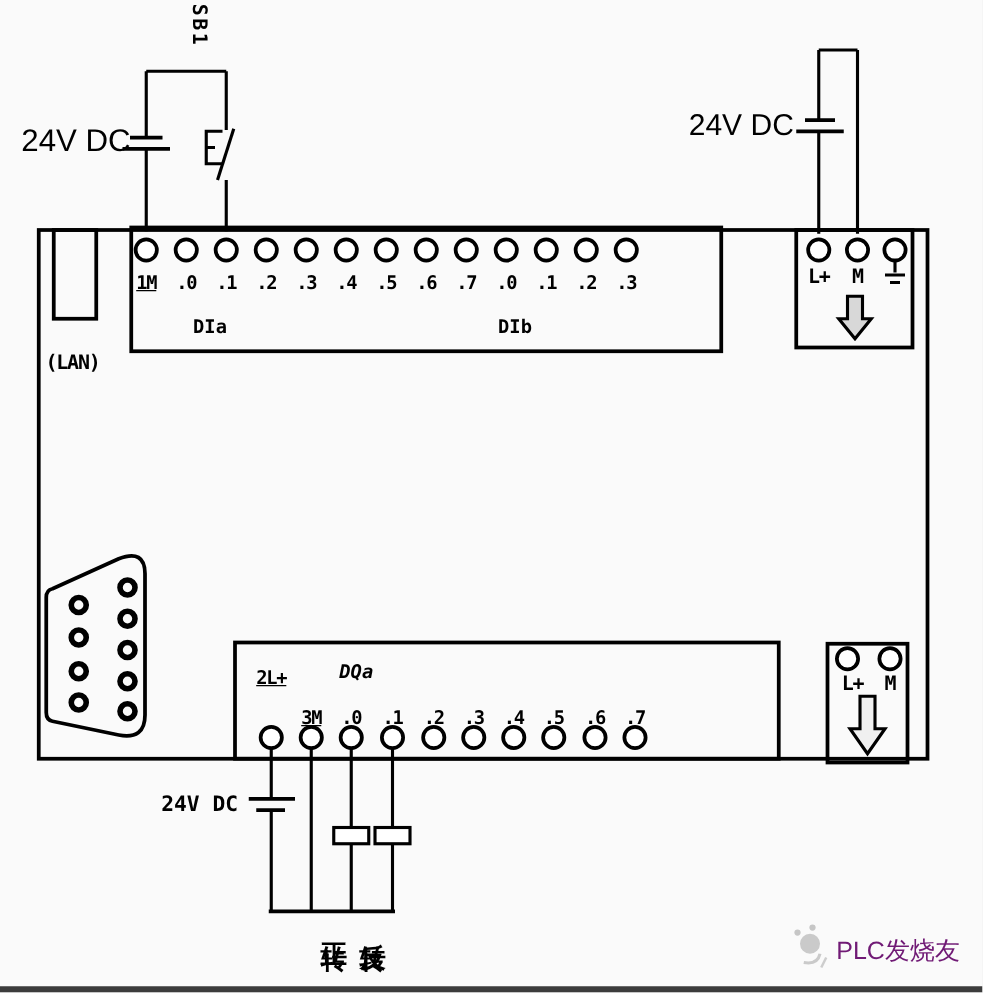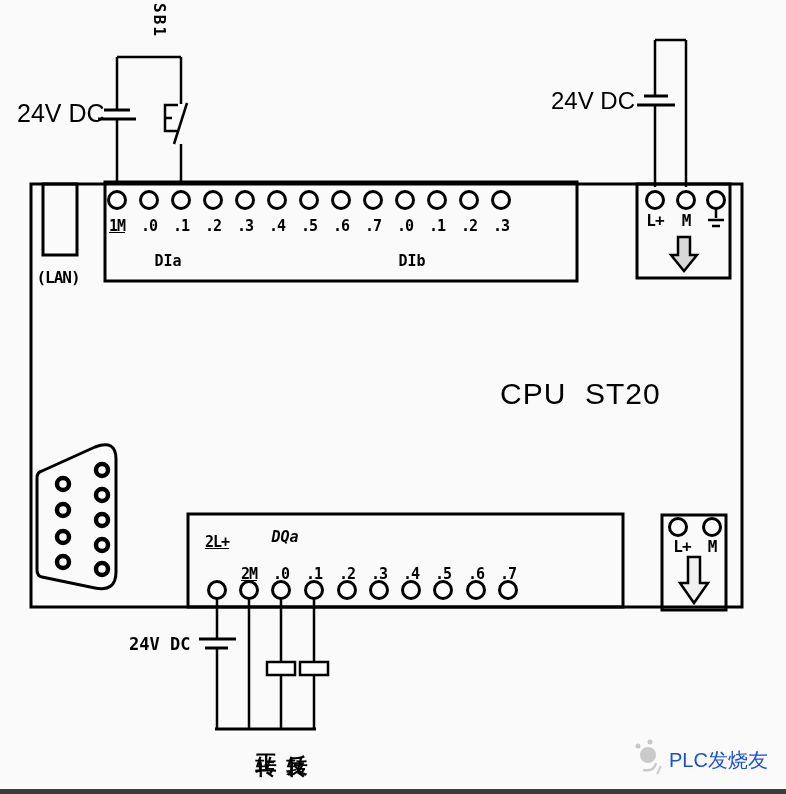--- a/index.html
+++ b/index.html
@@ -19,21 +19,21 @@
   .pwr{font:500 25px "Liberation Sans",sans-serif;letter-spacing:0px;}
   .pwr-sm{font:700 17px "DejaVu Sans Mono",monospace;}
   .cpu{font:500 30px "Liberation Sans",sans-serif;white-space:pre;letter-spacing:1px;}
   .vtext{writing-mode:vertical-rl;font:700 16px "DejaVu Sans Mono",monospace;letter-spacing:2px;}
   .cjk{
     writing-mode:vertical-rl;text-orientation:upright;
     font:600 21px "Liberation Sans",sans-serif;letter-spacing:2px;
     transform:translateX(-50%);
   }
   .lan{font:700 16px "DejaVu Sans Mono",monospace;transform:translateX(-50%);letter-spacing:-1px;}
-  .wm{font:400 20px "Liberation Sans",sans-serif;color:#1d4ed8;}
+  .wm{font:400 20px "Liberation Sans",sans-serif;color:#701a75;}
   #bottom-bar{position:absolute;left:0;top:789px;width:786px;height:5px;background:#3c3c3c;}
 </style>
 </head>
 <body>
 
 <div id="stage">
 
   <svg id="wires" width="786" height="794" viewBox="0 0 786 794">
 
     <g fill="none" stroke="#000" stroke-width="3">
@@ -145,23 +145,22 @@
       <path d="M661,766 L657,774" stroke="#c6c6c6" stroke-width="2" fill="none"></path>
     </g>
   </svg>
 
   <div class="lbl vtext" style="left:150px;top:3px;">SB1</div>
 
   <div class="lbl pwr" style="left:17px;top:99px;">24V DC</div>
 
   <div class="lbl pwr" style="left:551px;top:87px;font-size:24px;">24V DC</div>
 
-  <div class="lbl cpu" style="left:500px;top:377px;">CPU  ST20</div>
-
-  <div class="lbl lan" style="left:58px;top:268px;">(LAN)</div>
+
+  <div class="lbl lan" style="left:58px;top:280px;">(LAN)</div>
 
   <div class="lbl term u" style="left:117px;top:217px;">1M</div>
   <div class="lbl term" style="left:149px;top:217px;">.0</div>
   <div class="lbl term" style="left:181px;top:217px;">.1</div>
   <div class="lbl term" style="left:213px;top:217px;">.2</div>
   <div class="lbl term" style="left:245px;top:217px;">.3</div>
   <div class="lbl term" style="left:277px;top:217px;">.4</div>
   <div class="lbl term" style="left:309px;top:217px;">.5</div>
   <div class="lbl term" style="left:341px;top:217px;">.6</div>
   <div class="lbl term" style="left:373px;top:217px;">.7</div>
@@ -170,21 +169,21 @@
   <div class="lbl term" style="left:469px;top:217px;">.2</div>
   <div class="lbl term" style="left:501px;top:217px;">.3</div>
 
   <div class="lbl grp" style="left:156px;top:252px;margin-left:12px;">DIa</div>
   <div class="lbl grp" style="left:412px;top:252px;">DIb</div>
 
   <div class="lbl term" style="left:655px;top:211px;font-size:16px;">L+</div>
   <div class="lbl term" style="left:686px;top:211px;font-size:16px;">M</div>
 
   <div class="lbl term u" style="left:217px;top:533px;">2L+</div>
-  <div class="lbl term u" style="left:249px;top:565px;">2M</div>
+  <div class="lbl term u" style="left:249px;top:565px;">3M</div>
   <div class="lbl term" style="left:281px;top:565px;">.0</div>
   <div class="lbl term" style="left:314px;top:565px;">.1</div>
   <div class="lbl term" style="left:347px;top:565px;">.2</div>
   <div class="lbl term" style="left:379px;top:565px;">.3</div>
   <div class="lbl term" style="left:411px;top:565px;">.4</div>
   <div class="lbl term" style="left:443px;top:565px;">.5</div>
   <div class="lbl term" style="left:476px;top:565px;">.6</div>
   <div class="lbl term" style="left:508px;top:565px;">.7</div>
 
   <div class="lbl grp" style="left:285px;top:528px;font-style:italic;">DQa</div>

